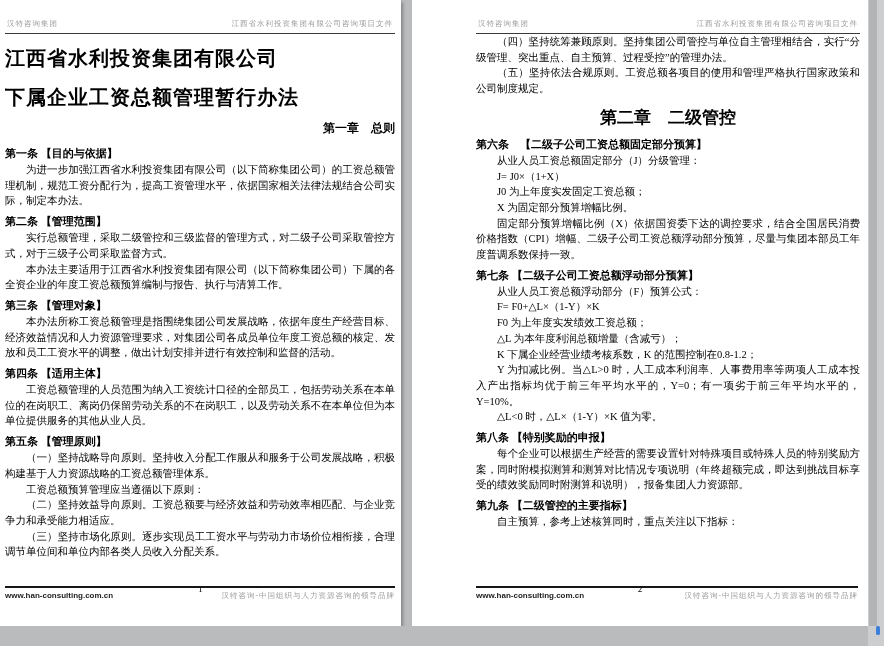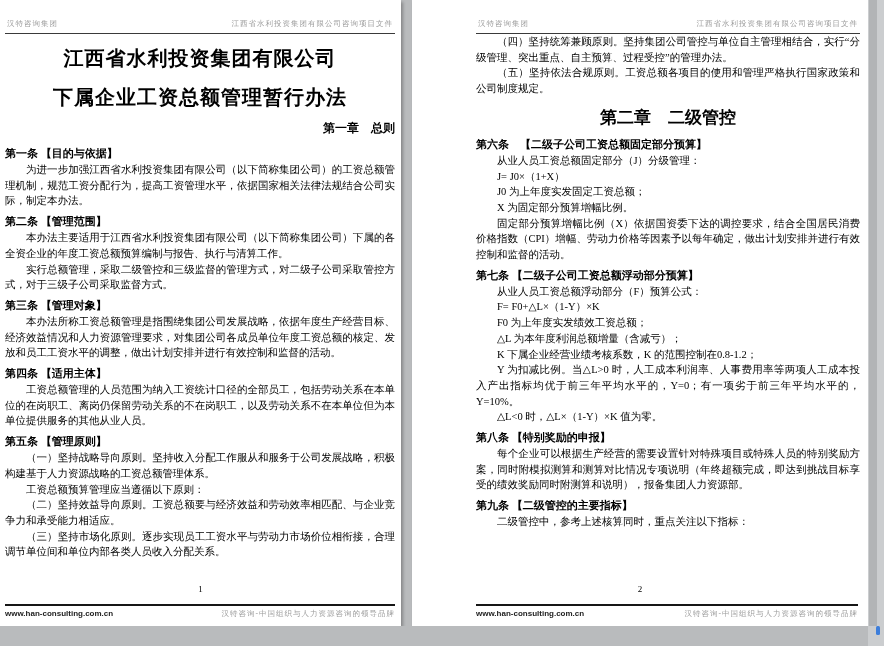--- a/index.html
+++ b/index.html
@@ -24,21 +24,21 @@
 
   .hdr {
     display: flex; justify-content: space-between; align-items: flex-end;
     border-bottom: 1px solid #3a3a3a;
     padding: 2px 2px 4px 2px;
     height: 22px;
   }
   .hdr span { font-size: 7.5px; color: #9b9b9b; letter-spacing: 1px; }
 
   .title {
-    font-size: 20px; font-weight: bold; text-align: center;
+    font-size: 20px; font-weight: bold; 
     line-height: 30px; margin-top: 9px; letter-spacing: 1px; color: #000;
   }
   .chapter1 {
     font-size: 12px; font-weight: bold; text-align: right;
     line-height: 26px; margin: 3px 0 4px; color: #000;
   }
 
   .blocks p { color: #000; }
   .blocks .h {
     font-size: 11px; font-weight: bold;
@@ -55,21 +55,21 @@
   .blocks .c {
     font-size: 17px; font-weight: bold; text-align: center;
     line-height: 28px; margin: 7px 0 5px;
   }
 
   .pageno {
     position: absolute; bottom: 32px; left: 0; right: 0;
     text-align: center; font-size: 9px; color: #000;
   }
   .ftr {
-    position: absolute; bottom: 7px; left: 5px; right: 6px;
+    position: absolute; bottom: 25px; left: 5px; right: 6px;
     border-top: 2px solid #161616;
     padding-top: 3px;
     display: flex; justify-content: space-between; align-items: flex-start;
   }
   .page-right .ftr { left: 64px; right: 10px; }
   .ftr .url { font-size: 8px; font-weight: bold; color: #222; font-family: "Liberation Sans", sans-serif; }
   .ftr .slogan { font-size: 7.5px; color: #9b9b9b; letter-spacing: 1px; }
 
   .scroll-strip {
     position: absolute; right: 0; top: 0; width: 16px; height: 646px;
@@ -98,22 +98,22 @@
       <span>汉特咨询集团</span>
       <span>江西省水利投资集团有限公司咨询项目文件</span>
     </div>
     <div class="title">江西省水利投资集团有限公司</div>
     <div class="title">下属企业工资总额管理暂行办法</div>
     <div class="chapter1">第一章　总则</div>
     <div class="blocks">
         <p class="h">第一条 【目的与依据】</p>
         <p class="p">为进一步加强江西省水利投资集团有限公司（以下简称集团公司）的工资总额管理机制，规范工资分配行为，提高工资管理水平，依据国家相关法律法规结合公司实际，制定本办法。</p>
         <p class="h">第二条 【管理范围】</p>
+        <p class="p">实行总额管理，采取二级管控和三级监督的管理方式，对二级子公司采取管控方式，对于三级子公司采取监督方式。</p>
         <p class="p">本办法主要适用于江西省水利投资集团有限公司（以下简称集团公司）下属的各全资企业的年度工资总额预算编制与报告、执行与清算工作。</p>
-        <p class="p">实行总额管理，采取二级管控和三级监督的管理方式，对二级子公司采取管控方式，对于三级子公司采取监督方式。</p>
         <p class="h">第三条 【管理对象】</p>
         <p class="p">本办法所称工资总额管理是指围绕集团公司发展战略，依据年度生产经营目标、经济效益情况和人力资源管理要求，对集团公司各成员单位年度工资总额的核定、发放和员工工资水平的调整，做出计划安排并进行有效控制和监督的活动。</p>
         <p class="h">第四条 【适用主体】</p>
         <p class="p">工资总额管理的人员范围为纳入工资统计口径的全部员工，包括劳动关系在本单位的在岗职工、离岗仍保留劳动关系的不在岗职工，以及劳动关系不在本单位但为本单位提供服务的其他从业人员。</p>
         <p class="h">第五条 【管理原则】</p>
         <p class="p">（一）坚持战略导向原则。坚持收入分配工作服从和服务于公司发展战略，积极构建基于人力资源战略的工资总额管理体系。</p>
         <p class="p">工资总额预算管理应当遵循以下原则：</p>
         <p class="p">（二）坚持效益导向原则。工资总额要与经济效益和劳动效率相匹配、与企业竞争力和承受能力相适应。</p>
         <p class="p">（三）坚持市场化原则。逐步实现员工工资水平与劳动力市场价位相衔接，合理调节单位间和单位内部各类人员收入分配关系。</p>
       </div>
@@ -131,33 +131,33 @@
     </div>
     <div class="blocks">
         <p class="p">（四）坚持统筹兼顾原则。坚持集团公司管控与单位自主管理相结合，实行“分级管理、突出重点、自主预算、过程受控”的管理办法。</p>
         <p class="p">（五）坚持依法合规原则。工资总额各项目的使用和管理严格执行国家政策和公司制度规定。</p>
         <p class="c">第二章　二级管控</p>
         <p class="h">第六条　【二级子公司工资总额固定部分预算】</p>
         <p class="p">从业人员工资总额固定部分（J）分级管理：</p>
         <p class="f">J= J0×（1+X）</p>
         <p class="f">J0 为上年度实发固定工资总额；</p>
         <p class="f">X 为固定部分预算增幅比例。</p>
-        <p class="p">固定部分预算增幅比例（X）依据国资委下达的调控要求，结合全国居民消费价格指数（CPI）增幅、劳动力价格等因素予以每年确定，做出计划安排并进行有效控制和监督的活动。</p>
+        <p class="p">固定部分预算增幅比例（X）依据国资委下达的调控要求，结合全国居民消费价格指数（CPI）增幅、二级子公司工资总额浮动部分预算，尽量与集团本部员工年度普调系数保持一致。</p>
         <p class="h">第七条 【二级子公司工资总额浮动部分预算】</p>
         <p class="p">从业人员工资总额浮动部分（F）预算公式：</p>
         <p class="f">F= F0+△L×（1-Y）×K</p>
         <p class="f">F0 为上年度实发绩效工资总额；</p>
         <p class="f">△L 为本年度利润总额增量（含减亏）；</p>
         <p class="f">K 下属企业经营业绩考核系数，K 的范围控制在0.8-1.2；</p>
         <p class="p">Y 为扣减比例。当△L&gt;0 时，人工成本利润率、人事费用率等两项人工成本投入产出指标均优于前三年平均水平的，Y=0；有一项劣于前三年平均水平的，Y=10%。</p>
         <p class="p">△L&lt;0 时，△L×（1-Y）×K 值为零。</p>
         <p class="h">第八条 【特别奖励的申报】</p>
         <p class="p">每个企业可以根据生产经营的需要设置针对特殊项目或特殊人员的特别奖励方案，同时附模拟测算和测算对比情况专项说明（年终超额完成，即达到挑战目标享受的绩效奖励同时附测算和说明），报备集团人力资源部。</p>
         <p class="h">第九条 【二级管控的主要指标】</p>
-        <p class="p">二级管控中，参考上述核算同时，重点关注以下指标：</p>
+        <p class="p">自主预算，参考上述核算同时，重点关注以下指标：</p>
       </div>
     <div class="pageno">2</div>
     <div class="ftr">
       <span class="url">www.han-consulting.com.cn</span>
       <span class="slogan">汉特咨询-中国组织与人力资源咨询的领导品牌</span>
     </div>
   </div>
 
   <div class="bottom-strip"></div>
 

